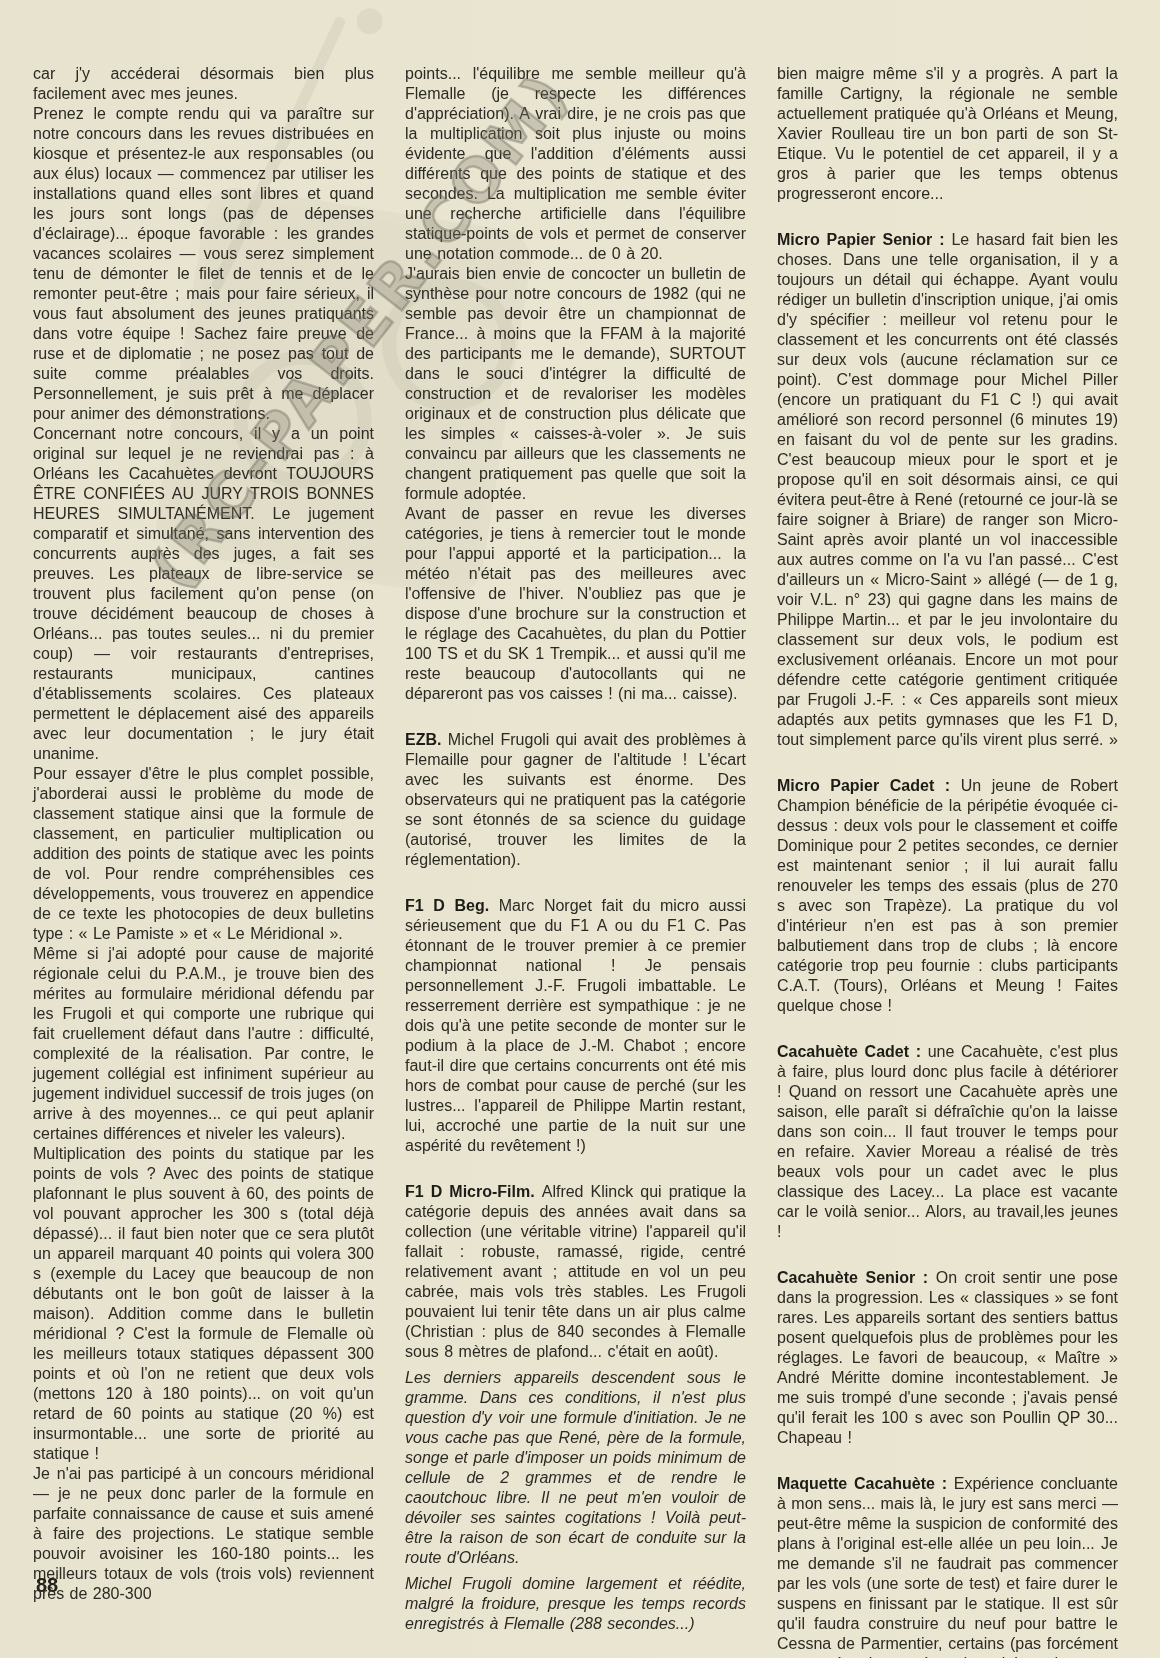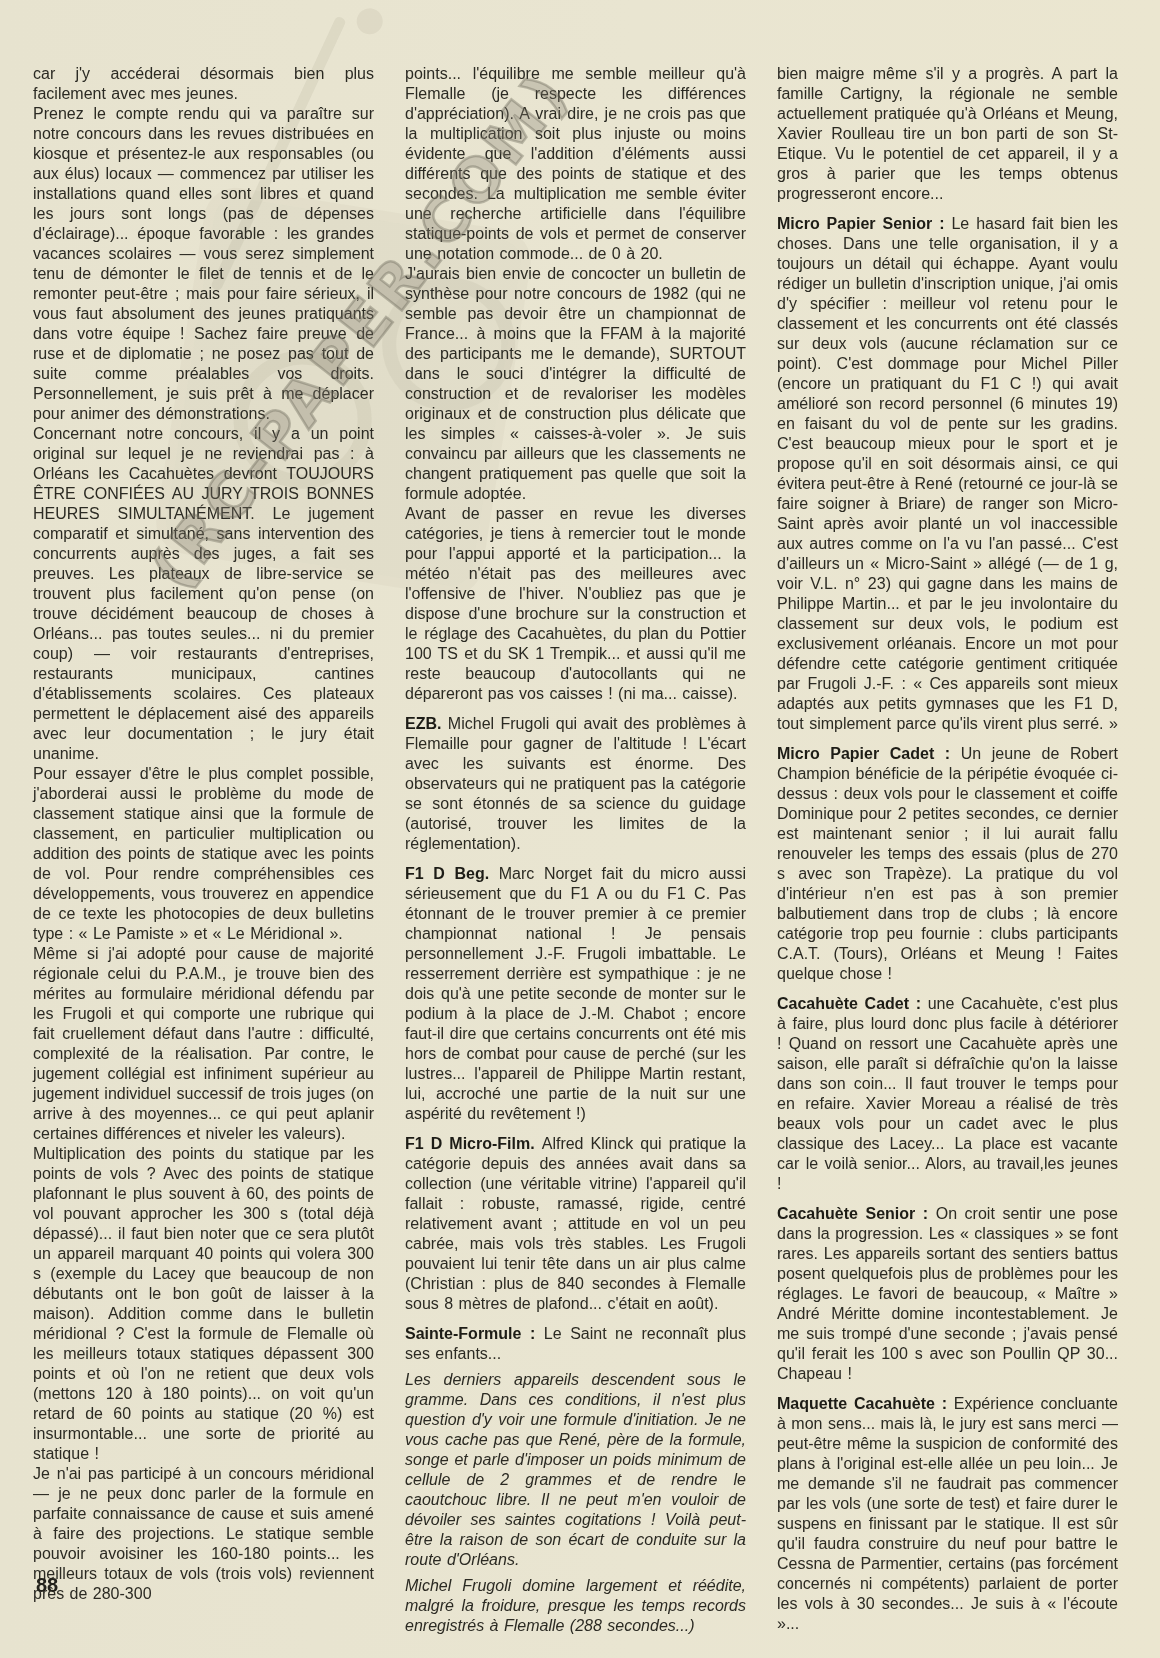--- a/index.html
+++ b/index.html
@@ -25,21 +25,21 @@
   .watermark{position:absolute;left:0px;top:295px;width:720px;text-align:center;
              font-family:"DejaVu Sans","Liberation Sans",sans-serif;
              font-weight:700;font-size:60px;letter-spacing:5px;white-space:nowrap;
              color:rgba(128,123,108,.30);
              -webkit-text-stroke:2.5px rgba(96,93,80,.36);
              transform:rotate(-52deg);z-index:6;pointer-events:none;}
   .columns{position:absolute;top:64px;left:33px;display:flex;gap:31px;z-index:3;}
   .col{width:341px;}
   .para{margin:0;font-size:16px;line-height:20px;color:#2b2a23;
         text-align:justify;word-spacing:1px;}
-  .para.category{margin-top:10px;}
+  .para.category{margin-top:26px;}
   .para.gap{margin-top:6px;font-style:italic;}
   .para b{font-weight:700;color:#1d1c16;}
   .pageno{position:absolute;left:29px;top:1574px;font-size:20px;font-weight:700;
           color:#23221c;z-index:3;margin-left:7px;}
 </style>
 </head>
 <body>
 
 <div class="page">
 
@@ -63,21 +63,20 @@
         <p class="para">Multiplication des points du statique par les points de vols ? Avec des points de statique plafonnant le plus souvent à 60, des points de vol pouvant approcher les 300 s (total déjà dépassé)... il faut bien noter que ce sera plutôt un appareil marquant 40 points qui volera 300 s (exemple du Lacey que beaucoup de non débutants ont le bon goût de laisser à la maison). Addition comme dans le bulletin méridional ? C'est la formule de Flemalle où les meilleurs totaux statiques dépassent 300 points et où l'on ne retient que deux vols (mettons 120 à 180 points)... on voit qu'un retard de 60 points au statique (20 %) est insurmontable... une sorte de priorité au statique !</p>
         <p class="para">Je n'ai pas participé à un concours méridional — je ne peux donc parler de la formule en parfaite connaissance de cause et suis amené à faire des projections. Le statique semble pouvoir avoisiner les 160-180 points... les meilleurs totaux de vols (trois vols) reviennent près de 280-300</p>
       </div>
     <div class="col">
         <p class="para">points... l'équilibre me semble meilleur qu'à Flemalle (je respecte les différences d'appréciation). A vrai dire, je ne crois pas que la multiplication soit plus injuste ou moins évidente que l'addition d'éléments aussi différents que des points de statique et des secondes. La multiplication me semble éviter une recherche artificielle dans l'équilibre statique-points de vols et permet de conserver une notation commode... de 0 à 20.</p>
         <p class="para">J'aurais bien envie de concocter un bulletin de synthèse pour notre concours de 1982 (qui ne semble pas devoir être un championnat de France... à moins que la FFAM à la majorité des participants me le demande), SURTOUT dans le souci d'intégrer la difficulté de construction et de revaloriser les modèles originaux et de construction plus délicate que les simples « caisses-à-voler ». Je suis convaincu par ailleurs que les classements ne changent pratiquement pas quelle que soit la formule adoptée.</p>
         <p class="para">Avant de passer en revue les diverses catégories, je tiens à remercier tout le monde pour l'appui apporté et la participation... la météo n'était pas des meilleures avec l'offensive de l'hiver. N'oubliez pas que je dispose d'une brochure sur la construction et le réglage des Cacahuètes, du plan du Pottier 100 TS et du SK 1 Trempik... et aussi qu'il me reste beaucoup d'autocollants qui ne dépareront pas vos caisses ! (ni ma... caisse).</p>
         <p class="para category"><b>EZB. </b>Michel Frugoli qui avait des problèmes à Flemaille pour gagner de l'altitude ! L'écart avec les suivants est énorme. Des observateurs qui ne pratiquent pas la catégorie se sont étonnés de sa science du guidage (autorisé, trouver les limites de la réglementation).</p>
         <p class="para category"><b>F1 D Beg. </b>Marc Norget fait du micro aussi sérieusement que du F1 A ou du F1 C. Pas étonnant de le trouver premier à ce premier championnat national ! Je pensais personnellement J.-F. Frugoli imbattable. Le resserrement derrière est sympathique : je ne dois qu'à une petite seconde de monter sur le podium à la place de J.-M. Chabot ; encore faut-il dire que certains concurrents ont été mis hors de combat pour cause de perché (sur les lustres... l'appareil de Philippe Martin restant, lui, accroché une partie de la nuit sur une aspérité du revêtement !)</p>
         <p class="para category"><b>F1 D Micro-Film. </b>Alfred Klinck qui pratique la catégorie depuis des années avait dans sa collection (une véritable vitrine) l'appareil qu'il fallait : robuste, ramassé, rigide, centré relativement avant ; attitude en vol un peu cabrée, mais vols très stables. Les Frugoli pouvaient lui tenir tête dans un air plus calme (Christian : plus de 840 secondes à Flemalle sous 8 mètres de plafond... c'était en août).</p>
-        <p class="para category"><b>Sainte-Formule : </b>Le Saint ne reconnaît plus ses enfants...</p>
         <p class="para gap">Les derniers appareils descendent sous le gramme. Dans ces conditions, il n'est plus question d'y voir une formule d'initiation. Je ne vous cache pas que René, père de la formule, songe et parle d'imposer un poids minimum de cellule de 2 grammes et de rendre le caoutchouc libre. Il ne peut m'en vouloir de dévoiler ses saintes cogitations ! Voilà peut-être la raison de son écart de conduite sur la route d'Orléans.</p>
         <p class="para gap">Michel Frugoli domine largement et réédite, malgré la froidure, presque les temps records enregistrés à Flemalle (288 secondes...)</p>
       </div>
     <div class="col">
         <p class="para">bien maigre même s'il y a progrès. A part la famille Cartigny, la régionale ne semble actuellement pratiquée qu'à Orléans et Meung, Xavier Roulleau tire un bon parti de son St-Etique. Vu le potentiel de cet appareil, il y a gros à parier que les temps obtenus progresseront encore...</p>
         <p class="para category"><b>Micro Papier Senior : </b>Le hasard fait bien les choses. Dans une telle organisation, il y a toujours un détail qui échappe. Ayant voulu rédiger un bulletin d'inscription unique, j'ai omis d'y spécifier : meilleur vol retenu pour le classement et les concurrents ont été classés sur deux vols (aucune réclamation sur ce point). C'est dommage pour Michel Piller (encore un pratiquant du F1 C !) qui avait amélioré son record personnel (6 minutes 19) en faisant du vol de pente sur les gradins. C'est beaucoup mieux pour le sport et je propose qu'il en soit désormais ainsi, ce qui évitera peut-être à René (retourné ce jour-là se faire soigner à Briare) de ranger son Micro-Saint après avoir planté un vol inaccessible aux autres comme on l'a vu l'an passé... C'est d'ailleurs un « Micro-Saint » allégé (— de 1 g, voir V.L. n° 23) qui gagne dans les mains de Philippe Martin... et par le jeu involontaire du classement sur deux vols, le podium est exclusivement orléanais. Encore un mot pour défendre cette catégorie gentiment critiquée par Frugoli J.-F. : « Ces appareils sont mieux adaptés aux petits gymnases que les F1 D, tout simplement parce qu'ils virent plus serré. »</p>
         <p class="para category"><b>Micro Papier Cadet : </b>Un jeune de Robert Champion bénéficie de la péripétie évoquée ci-dessus : deux vols pour le classement et coiffe Dominique pour 2 petites secondes, ce dernier est maintenant senior ; il lui aurait fallu renouveler les temps des essais (plus de 270 s avec son Trapèze). La pratique du vol d'intérieur n'en est pas à son premier balbutiement dans trop de clubs ; là encore catégorie trop peu fournie : clubs participants C.A.T. (Tours), Orléans et Meung ! Faites quelque chose !</p>
         <p class="para category"><b>Cacahuète Cadet : </b>une Cacahuète, c'est plus à faire, plus lourd donc plus facile à détériorer ! Quand on ressort une Cacahuète après une saison, elle paraît si défraîchie qu'on la laisse dans son coin... Il faut trouver le temps pour en refaire. Xavier Moreau a réalisé de très beaux vols pour un cadet avec le plus classique des Lacey... La place est vacante car le voilà senior... Alors, au travail,les jeunes !</p>
         <p class="para category"><b>Cacahuète Senior : </b>On croit sentir une pose dans la progression. Les « classiques » se font rares. Les appareils sortant des sentiers battus posent quelquefois plus de problèmes pour les réglages. Le favori de beaucoup, « Maître » André Méritte domine incontestablement. Je me suis trompé d'une seconde ; j'avais pensé qu'il ferait les 100 s avec son Poullin QP 30... Chapeau !</p>
         <p class="para category"><b>Maquette Cacahuète : </b>Expérience concluante à mon sens... mais là, le jury est sans merci — peut-être même la suspicion de conformité des plans à l'original est-elle allée un peu loin... Je me demande s'il ne faudrait pas commencer par les vols (une sorte de test) et faire durer le suspens en finissant par le statique. Il est sûr qu'il faudra construire du neuf pour battre le Cessna de Parmentier, certains (pas forcément concernés ni compétents) parlaient de porter les vols à 30 secondes... Je suis à « l'écoute »...</p>

